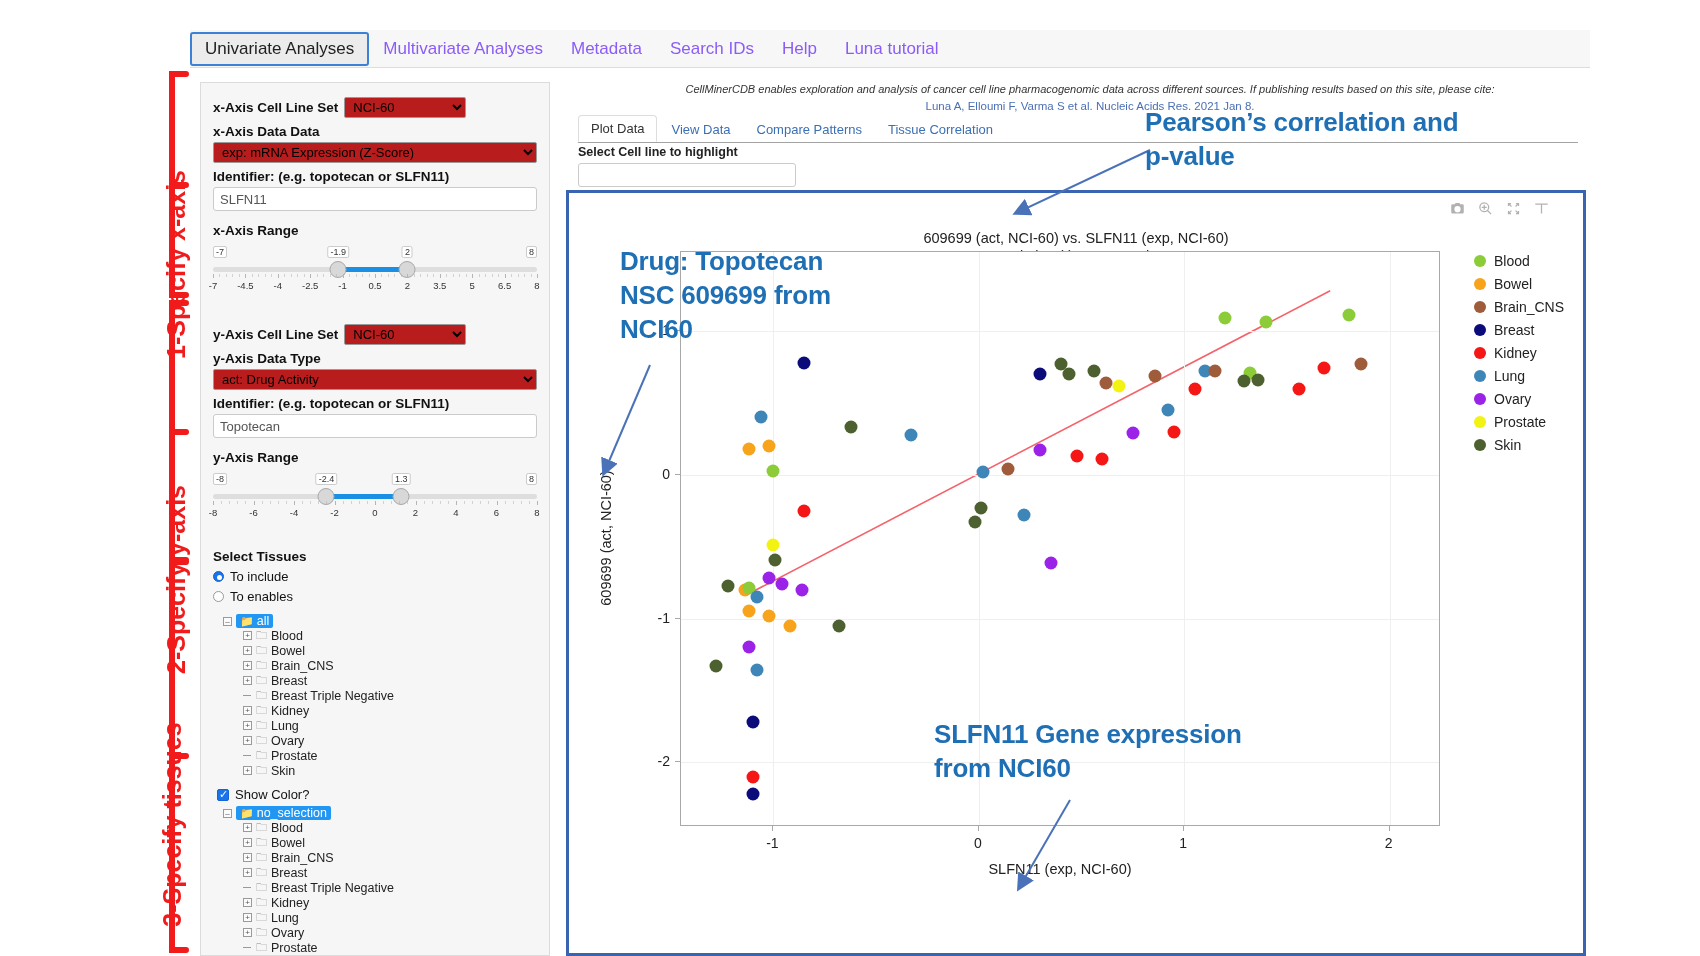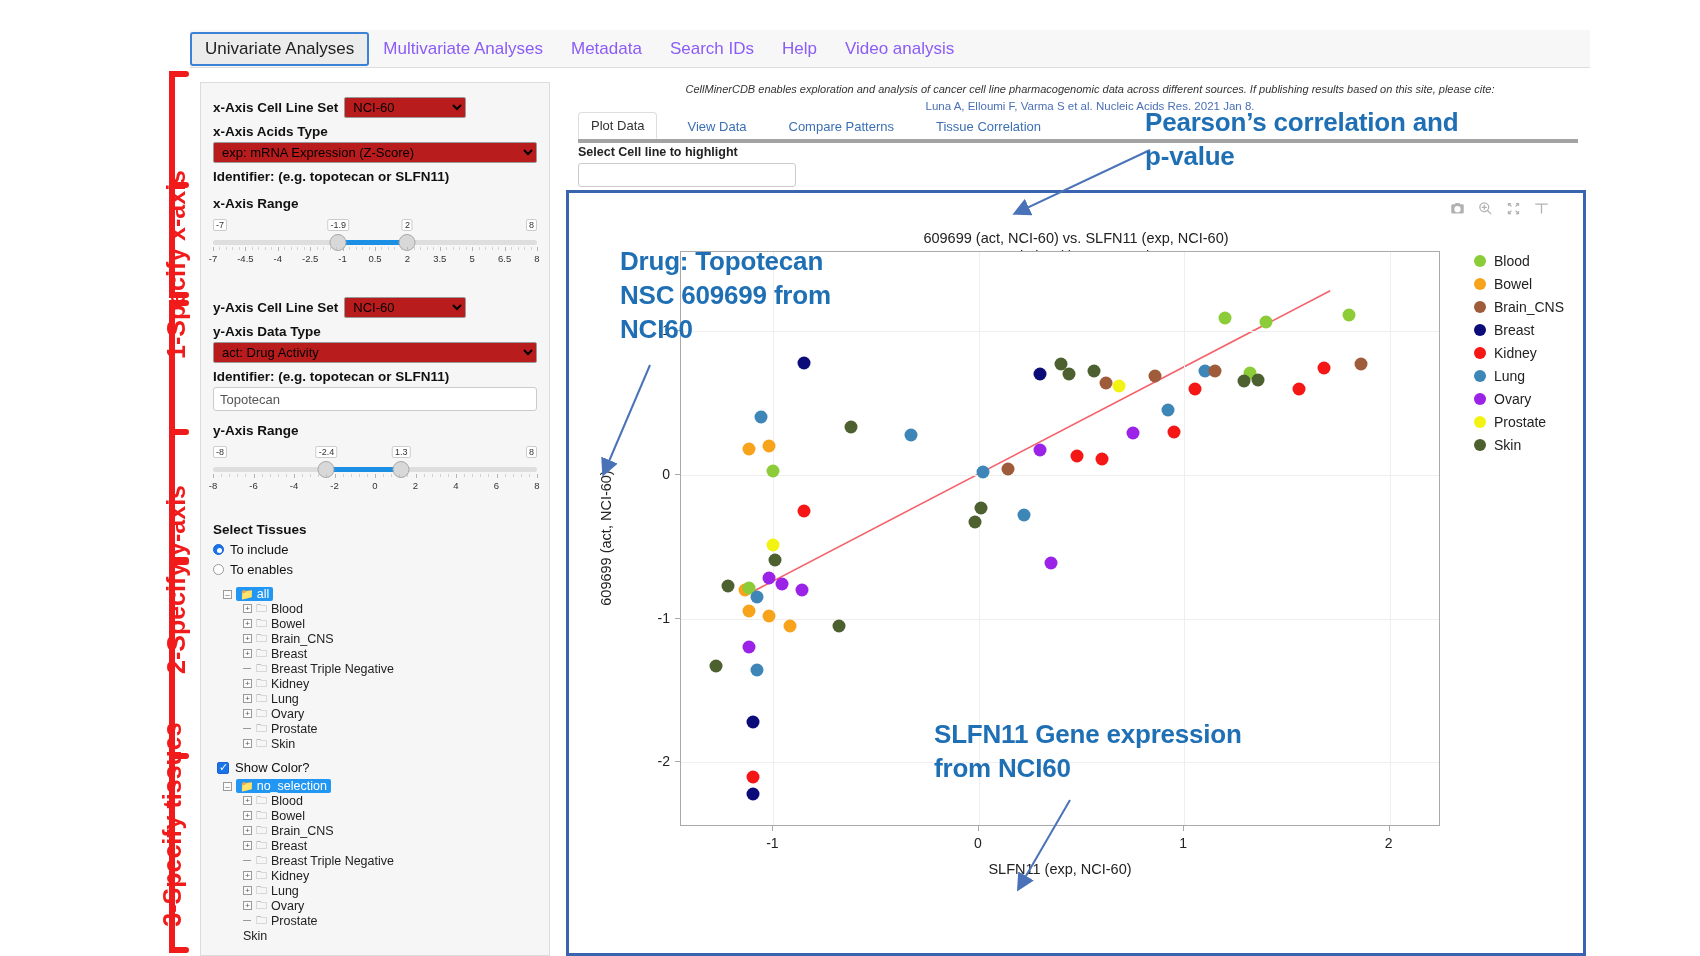--- a/index.html
+++ b/index.html
@@ -136,22 +136,22 @@
   #cite-line {
     position:absolute; left:640px; top:83px; width:900px;
     text-align:center; font-size:11px; color:#333;font-style:italic;
   }
   #cite-link {
     position:absolute; left:640px; top:100px; width:900px;
     text-align:center; font-size:11.5px; color:#4a6fb5;
   }
   #subtabs {
     position:absolute; left:578px; top:115px; height:28px;
-    display:flex; align-items:flex-end; gap:18px;
-    border-bottom:4px solid #a3a3a3; width:1000px;
+    display:flex; align-items:flex-end; gap:2px;
+    border-bottom:1px solid #a3a3a3; width:1000px;
   }
   .subtab {
     font-size:13px; color:#3c6fb3; padding:5px 12px; cursor:pointer;
   }
   .subtab.active {
     color:#333; background:#fff;
     border:1px solid #ddd; border-bottom:1px solid #fff;
     border-radius:4px 4px 0 0;
   }
   #highlight-label {
@@ -244,38 +244,39 @@
 </style>
 </head>
 <body>
 
 <div id="navbar">
     <div class="nav-tab active">Univariate Analyses</div>
     <div class="nav-tab">Multivariate Analyses</div>
     <div class="nav-tab">Metadata</div>
     <div class="nav-tab">Search IDs</div>
     <div class="nav-tab">Help</div>
-    <div class="nav-tab">Video analysis</div>
+    <div class="nav-tab">Luna tutorial</div>
   </div>
 
 <div id="control-panel">
 
   <div class="ctl-row">
     <span class="ctl-label" style="margin:0;">x-Axis Cell Line Set</span>
     <select class="ctl-select small">
       <option>NCI-60</option>
     </select>
   </div>
 
-  <span class="ctl-label">x-Axis Acids Type</span>
+  <span class="ctl-label">x-Axis Data Data</span>
   <select class="ctl-select wide">
     <option>exp: mRNA Expression (Z-Score)</option>
   </select>
 
   <span class="ctl-label">Identifier: (e.g. topotecan or SLFN11)</span>
+  <input class="ctl-input" value="SLFN11" style="">
 
   <span class="ctl-label" style="margin-top:12px;">x-Axis Range</span>
   <div class="slider-wrap" id="x-slider">
     <div class="slider-bubble edge" style="left:0;">-7</div>
     <div class="slider-bubble edge" style="right:0;">8</div>
     <div class="slider-track"></div>
     <div class="slider-fill" style="left:38.7%; width:21.3%;"></div>
     <div class="slider-bubble" style="left:38.7%;">-1.9</div>
     <div class="slider-bubble" style="left:60%;">2</div>
     <div class="slider-handle" style="left:38.7%;"></div>

